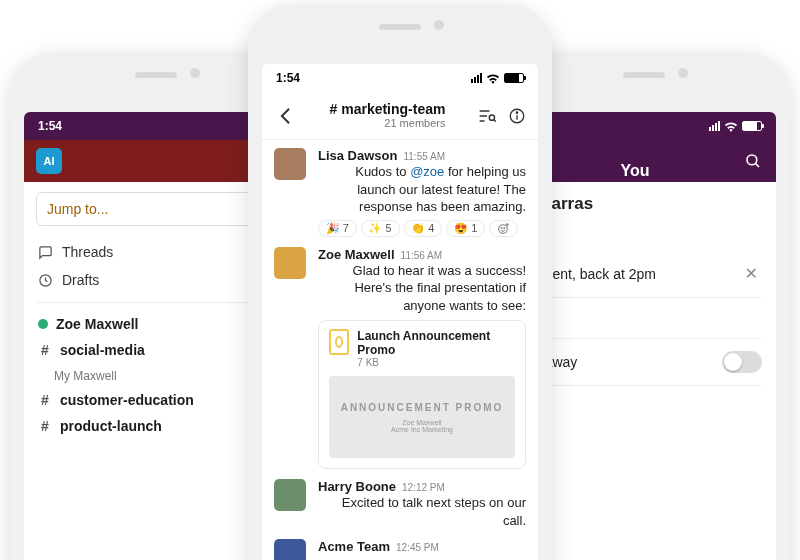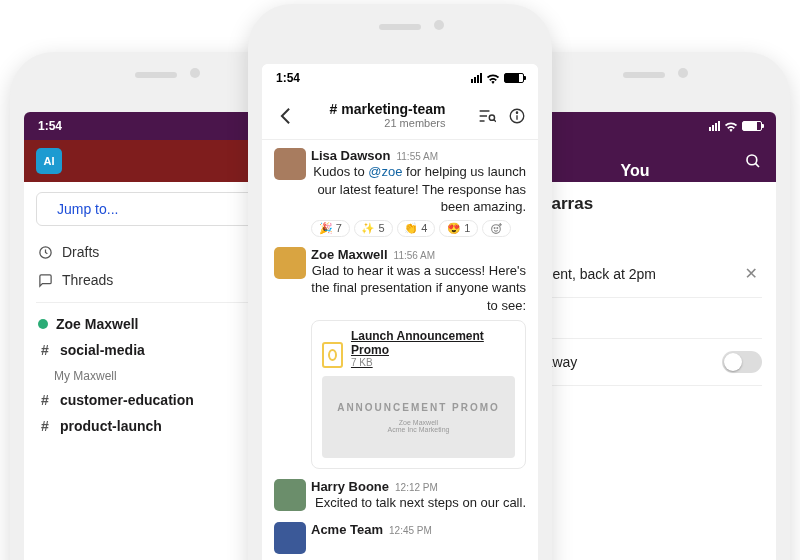--- a/index.html
+++ b/index.html
@@ -16,49 +16,49 @@
   .bars{display:inline-flex;gap:1px;align-items:flex-end;}
   .bars i{width:2px;background:currentColor;display:block;}
   .bars i:nth-child(1){height:4px;} .bars i:nth-child(2){height:6px;} .bars i:nth-child(3){height:8px;} .bars i:nth-child(4){height:10px;}
   .batt{width:20px;height:10px;border:1px solid currentColor;border-radius:2px;position:relative;}
   .batt::after{content:"";position:absolute;right:-3px;top:2px;width:2px;height:4px;background:currentColor;border-radius:0 1px 1px 0;}
   .batt i{display:block;width:80%;height:100%;background:currentColor;}
   
   .left-header{background:#7f1d1d;color:#fff;height:42px;display:flex;align-items:center;padding:0 12px;font-weight:700;font-size:16px;gap:10px;}
   .left-header .ws-badge{width:26px;height:26px;background:#1d9bd1;border-radius:5px;display:flex;align-items:center;justify-content:center;font-size:11px;font-weight:700;}
   .left-body{flex:1;overflow:hidden;display:flex;flex-direction:column;padding:10px 12px 0 12px;font-size:14px;color:#1d1c1d;}
-  .jump{border:1px solid #ddd;border-radius:6px;padding:8px 20px;color:#1d4ed8;font-size:14px;margin-bottom:12px;}
+  .jump{border:1px solid #ddd;border-radius:6px;padding:8px 10px;color:#a16207;font-size:14px;margin-bottom:12px;}
   .nav-item{display:flex;align-items:center;gap:8px;padding:6px 2px;color:#333;}
   .nav-item .ic{width:16px;color:#555;}
   .divider{height:1px;background:#eee;margin:8px 0;}
   .section-label{font-size:12px;color:#777;padding:6px 2px 4px 18px;}
   .ch-row{display:flex;align-items:center;gap:8px;padding:5px 2px;font-weight:700;}
   .ch-row .hash{color:#555;width:14px;text-align:center;font-weight:600;}
   .presence{width:10px;height:10px;border-radius:50%;background:#2bac76;flex:none;}
   
   .center-header{height:48px;border-bottom:1px solid #eee;display:flex;align-items:center;justify-content:space-between;padding:0 12px;}
   .back-ic{font-size:18px;color:#333;padding:4px 6px;}
   .ch-title{text-align:right;line-height:1.1;}
   .ch-title .n{font-weight:700;font-size:14px;color:#111;}
   .ch-title .m{font-size:11px;color:#777;}
   .hicons{display:flex;gap:12px;align-items:center;color:#333;}
   .msglist{flex:1;overflow:hidden;padding:8px 12px 0 12px;font-size:13px;color:#1d1c1d;}
-  .msg{display:flex;gap:5px;margin-bottom:10px;}
+  .msg{display:flex;gap:12px;margin-bottom:10px;}
   .avatar{width:32px;height:32px;border-radius:5px;flex:none;background:#ccc;display:flex;align-items:center;justify-content:center;font-size:11px;color:#fff;font-weight:700;}
   .msg .body{flex:1;min-width:0;}
   .msg .meta{display:flex;align-items:baseline;gap:6px;}
   .msg .name{font-weight:700;font-size:13px;}
   .msg .time{font-size:10px;color:#888;}
   .msg .text{font-size:13px;line-height:1.35;color:#222;text-align:right;}
   .mention{color:#1264a3;}
   .reactions{display:flex;gap:4px;margin-top:4px;flex-wrap:wrap;}
   .reaction{border:1px solid #e8e8e8;background:#fff;border-radius:12px;padding:1px 7px;font-size:11px;display:flex;align-items:center;gap:3px;color:#555;}
   .reaction.add{color:#888;}
   .filecard{border:1px solid #e8e8e8;border-radius:8px;margin-top:6px;overflow:hidden;}
-  .filecard .fh{display:flex;gap:8px;padding:8px 10px;align-items:flex-end;text-decoration:underline;}
+  .filecard .fh{display:flex;gap:8px;padding:8px 10px;align-items:flex-start;}
   .filecard .fic{width:22px;height:26px;border:2px solid #f2c94c;border-radius:3px;position:relative;}
   .filecard .fic::after{content:"";position:absolute;top:5px;left:4px;right:4px;bottom:5px;border:2px solid #f2c94c;border-radius:50%;}
   .filecard .fname{font-weight:700;font-size:12px;}
   .filecard .fsize{font-size:10px;color:#888;}
   .filecard .thumb{background:#e8e8e8;height:82px;margin:0 10px 10px 10px;border-radius:4px;display:flex;flex-direction:column;align-items:center;justify-content:center;color:#9a9a9a;}
   .filecard .thumb .t1{letter-spacing:2px;font-weight:700;font-size:10px;}
   .filecard .thumb .t2{font-size:7px;margin-top:6px;}
   .filecard .thumb .t3{font-size:7px;}
   
   .right-header{background:#4a154b;color:#fff;height:42px;display:flex;align-items:center;justify-content:space-between;padding:0 14px;font-weight:700;font-size:16px;}
@@ -85,33 +85,33 @@
         <span></span>
       </div>
       <div class="left-header">
         <span class="ws-badge">AI</span>
       </div>
       <div class="left-body">
         <div class="jump">Jump to...</div>
         <div class="nav-item">
           <span class="ic">
             <svg width="15" height="15" viewBox="0 0 24 24" fill="none" stroke="currentColor" stroke-width="2">
+                <path d="M21 15a2 2 0 0 1-2 2H7l-4 4V5a2 2 0 0 1 2-2h14a2 2 0 0 1 2 2z"></path>
+              </svg>
+          </span>
+          <span>Threads</span>
+        </div>
+        <div class="nav-item">
+          <span class="ic">
+            <svg width="15" height="15" viewBox="0 0 24 24" fill="none" stroke="currentColor" stroke-width="2">
                 <circle cx="12" cy="12" r="9"></circle>
                 <path d="M12 7v5l3 2"></path>
               </svg>
           </span>
           <span>Drafts</span>
-        </div>
-        <div class="nav-item">
-          <span class="ic">
-            <svg width="15" height="15" viewBox="0 0 24 24" fill="none" stroke="currentColor" stroke-width="2">
-                <path d="M21 15a2 2 0 0 1-2 2H7l-4 4V5a2 2 0 0 1 2-2h14a2 2 0 0 1 2 2z"></path>
-              </svg>
-          </span>
-          <span>Threads</span>
         </div>
         <div class="divider"></div>
         <div class="ch-row">
           <span class="presence"></span>
           <span>Zoe Maxwell</span>
         </div>
         <div class="ch-row">
           <span class="hash">#</span>
           <span>social-media</span>
         </div>

